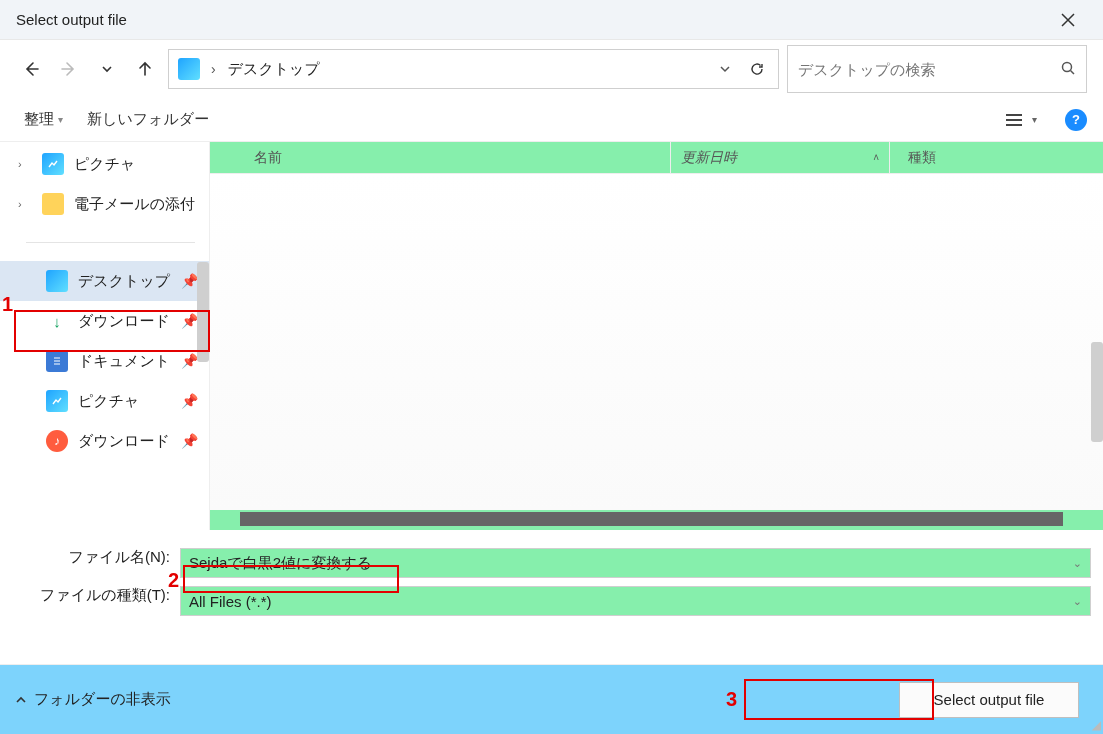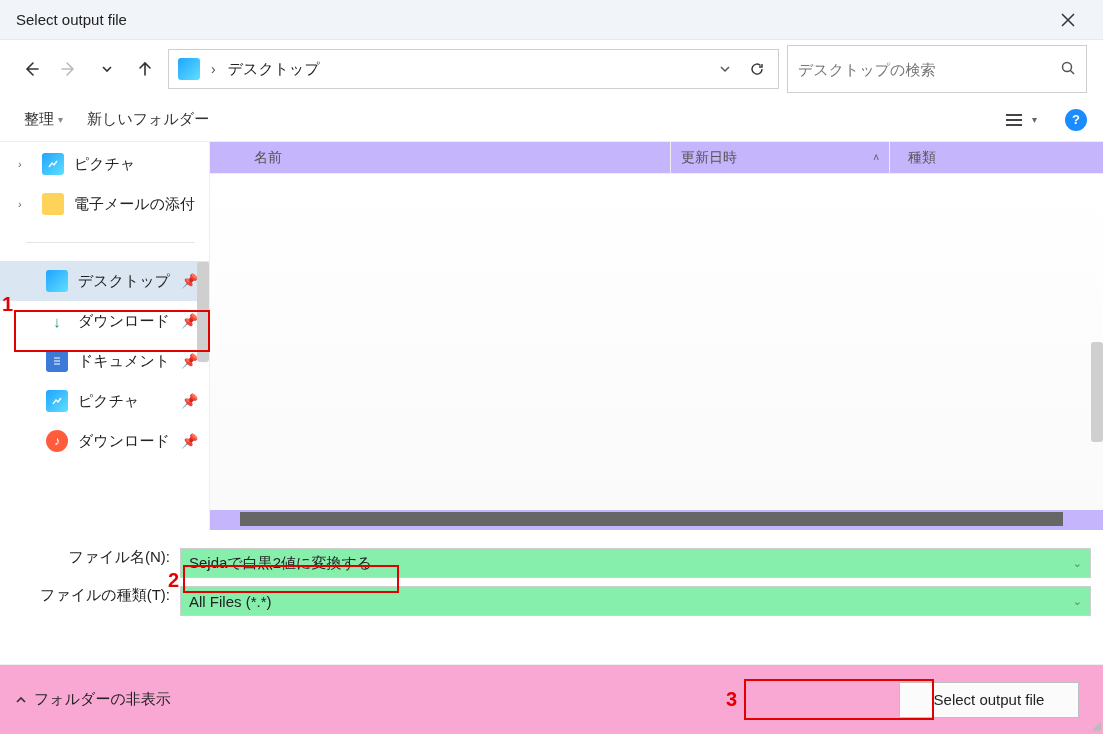--- a/index.html
+++ b/index.html
@@ -109,31 +109,31 @@
     .sidebar-scroll { position: absolute; right: 0; top: 120px; width: 12px; height: 100px; background: #cfcfcf; border-radius: 3px; }
 
     .ficon { width: 22px; height: 22px; display: inline-flex; align-items: center; justify-content: center; border-radius: 3px; }
     .ficon.monitor { background: linear-gradient(135deg, #1fa4ff,#60dfff); }
     .ficon.folder { background: #ffd35a; }
     .ficon.pictures { background: linear-gradient(135deg, #1fa4ff,#60dfff); }
     .ficon.download { color: #13a15f; font-weight: bold; }
     .ficon.document { background: #3b7ad6; }
     .ficon.music { background: #ff5c3e; border-radius: 50%; color:#fff; font-size:12px; }
 
-    .mainpane { flex: 1; position: relative; background: #c4b5fd; }
+    .mainpane { flex: 1; position: relative; background: #86efac; }
     .columns-header {
       height: 32px;
       display: flex;
       align-items: center;
       border-bottom: 1px solid #eee;
       color: #555;
       font-size: 14px;
     }
     .col-name { width: 460px; padding-left: 44px; }
-    .col-date { width: 220px; display:flex; align-items:center; gap: 6px; border-left:1px solid #eee; border-right:1px solid #eee; padding-left:10px; height:100%;}
+    .col-date { width: 220px; display:flex; align-items:center; gap: 6px; border-left:1px solid #eee; border-right:1px solid #eee; padding-left:10px; height:100%;font-style:italic;}
     .col-date .sort { font-size:10px; margin-left:auto; margin-right:10px; }
     .col-type { padding-left: 18px; }
     .mainpane .blur-cover {
       position: absolute; top: 32px; left: 0; right: 0; bottom: 20px;
       background: linear-gradient(180deg, #fff, #fafafa);
       filter: blur(0px);
     }
     .mainpane .hscroll {
       position: absolute; left: 30px; right: 40px; bottom: 4px; height: 14px; background: #666;
     }
@@ -161,21 +161,21 @@
 
     .footer {
       position: absolute;
       left: 0; right: 0; bottom: 0;
       height: 70px;
       border-top: 1px solid #eee;
       display: flex;
       align-items: center;
       justify-content: space-between;
       padding: 0 24px 0 14px;
-      background: #f9a8d4;
+      background: #7dd3fc;
     }
     .footer-left { display: flex; align-items: center; gap: 6px; font-size: 15px; cursor: pointer; }
     .footer-right { display: flex; align-items: center; gap: 14px; }
     .btn {
       height: 36px;
       padding: 0 22px;
       border: 1px solid #bfbfbf;
       background: #fbfbfb;
       font-size: 15px;
       display: flex;

